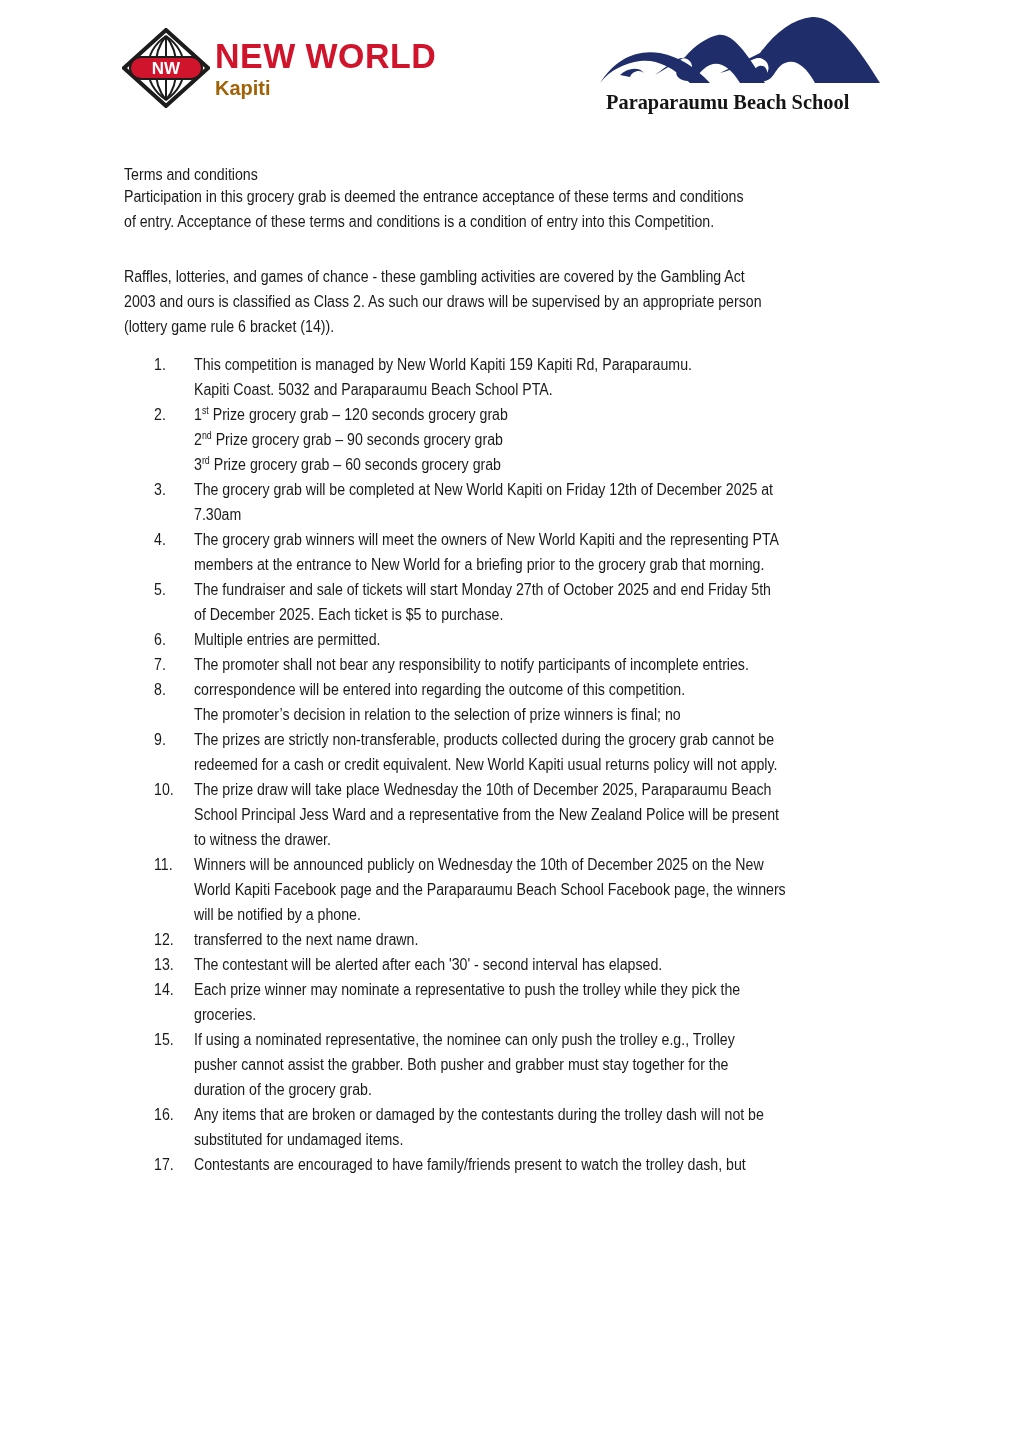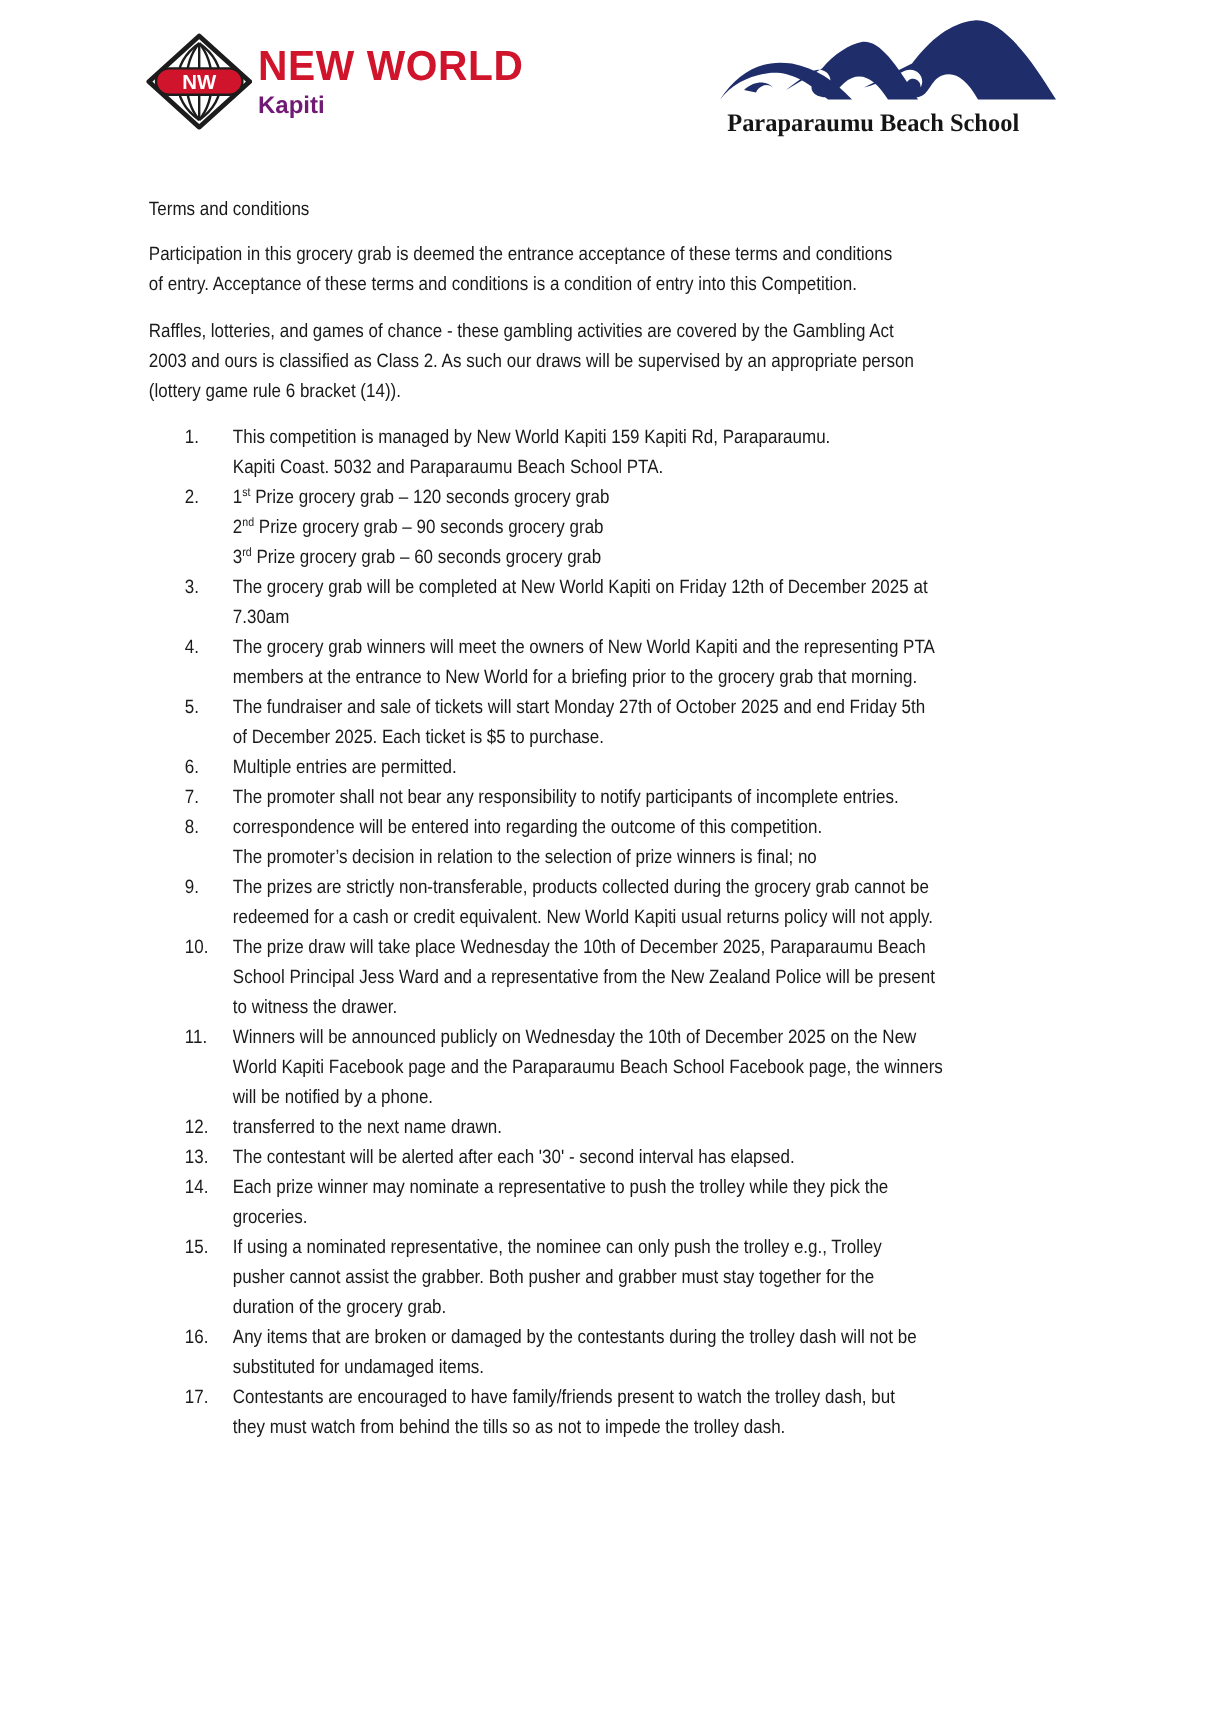--- a/index.html
+++ b/index.html
@@ -2,21 +2,21 @@
 <html><head>
 <meta charset="utf-8">
 <style>
   html, body { margin: 0; padding: 0; background: #ffffff; }
   body { width: 1024px; height: 1447px; position: relative; overflow: hidden; font-family: "Liberation Sans", sans-serif; color: #1a1a1a; }
 
   .header { position: absolute; left: 0; top: 0; width: 934px; height: 130px; }
   .nw-logo { position: absolute; left: 122px; top: 28px; width: 310px; height: 80px; }
   .nw-diamond { position: absolute; left: 0; top: 0; }
   .nw-title { position: absolute; left: 93px; top: 8px; font-family: "Liberation Sans", sans-serif; font-weight: bold; font-size: 35px; color: #d0142c; letter-spacing: 0.5px; white-space: nowrap; transform: scaleX(0.97); transform-origin: left top; }
-  .nw-sub { position: absolute; left: 93px; top: 49px; font-family: "Liberation Sans", sans-serif; font-weight: bold; font-size: 20px; color: #701a75; white-space: nowrap; }
+  .nw-sub { position: absolute; left: 93px; top: 49px; font-family: "Liberation Sans", sans-serif; font-weight: bold; font-size: 20px; color: #a16207; white-space: nowrap; }
 
   .pbs-logo { position: absolute; left: 600px; top: 15px; width: 285px; height: 100px; text-align: right; }
   .pbs-waves { position: absolute; left: 0; top: 0; }
   .pbs-name { position: absolute; left: 6px; top: 75px; font-family: "Liberation Serif", serif; font-weight: bold; font-size: 21px; color: #151515; white-space: nowrap; transform: scaleX(0.97); transform-origin: left top; }
 
   .doc { position: absolute; left: 124px; top: 160px; width: 800px; }
   .txt { font-family: "Liberation Sans", sans-serif; font-size: 16px; line-height: 25px; color: #1a1a1a; }
   .narrow { display: inline-block; transform-origin: left top; white-space: nowrap; }
   .title { position: absolute; left: 0; top: 2px; }
   .para { position: absolute; left: 0; }
@@ -60,21 +60,21 @@
         <path d="M120,58 L160,38 C175,18 192,4 212,2 C235,0 260,35 280,68 L215,68 C205,50 195,44 185,48 C175,52 175,64 165,66 C155,66 150,58 157,52 C163,48 168,54 167,58 C172,50 164,40 154,44 C145,48 135,54 120,58 Z"></path>
       </g>
     </svg>
     <div class="pbs-name">Paraparaumu Beach School</div>
   </div>
 </div>
 
 <div class="doc">
   <div class="txt title line"><span class="narrow">Terms and conditions</span></div>
 
-  <div class="txt para" style="top:40px">
+  <div class="txt para" style="top:24px">
     <div class="line"><span class="narrow">Participation in this grocery grab is deemed the entrance acceptance of these terms and conditions</span></div>
     <div class="line"><span class="narrow">of entry. Acceptance of these terms and conditions is a condition of entry into this Competition.</span></div>
   </div>
 
   <div class="txt para" style="top:104px">
     <div class="line"><span class="narrow">Raffles, lotteries, and games of chance - these gambling activities are covered by the Gambling Act</span></div>
     <div class="line"><span class="narrow">2003 and ours is classified as Class 2. As such our draws will be supervised by an appropriate person</span></div>
     <div class="line"><span class="narrow">(lottery game rule 6 bracket (14)).</span></div>
   </div>
 
@@ -188,17 +188,16 @@
         <div class="num line"><span>16.</span></div>
         <div class="body-lines">
           <div class="line"><span class="narrow">Any items that are broken or damaged by the contestants during the trolley dash will not be</span></div>
           <div class="line"><span class="narrow">substituted for undamaged items.</span></div>
         </div>
       </div>
       <div class="item">
         <div class="num line"><span>17.</span></div>
         <div class="body-lines">
           <div class="line"><span class="narrow">Contestants are encouraged to have family/friends present to watch the trolley dash, but</span></div>
-          <div class="line"><span class="narrow">they must watch from behind the tills so as not to impede the trolley dash.</span></div>
         </div>
       </div>
     </div>
 </div>
 
 </body></html>

